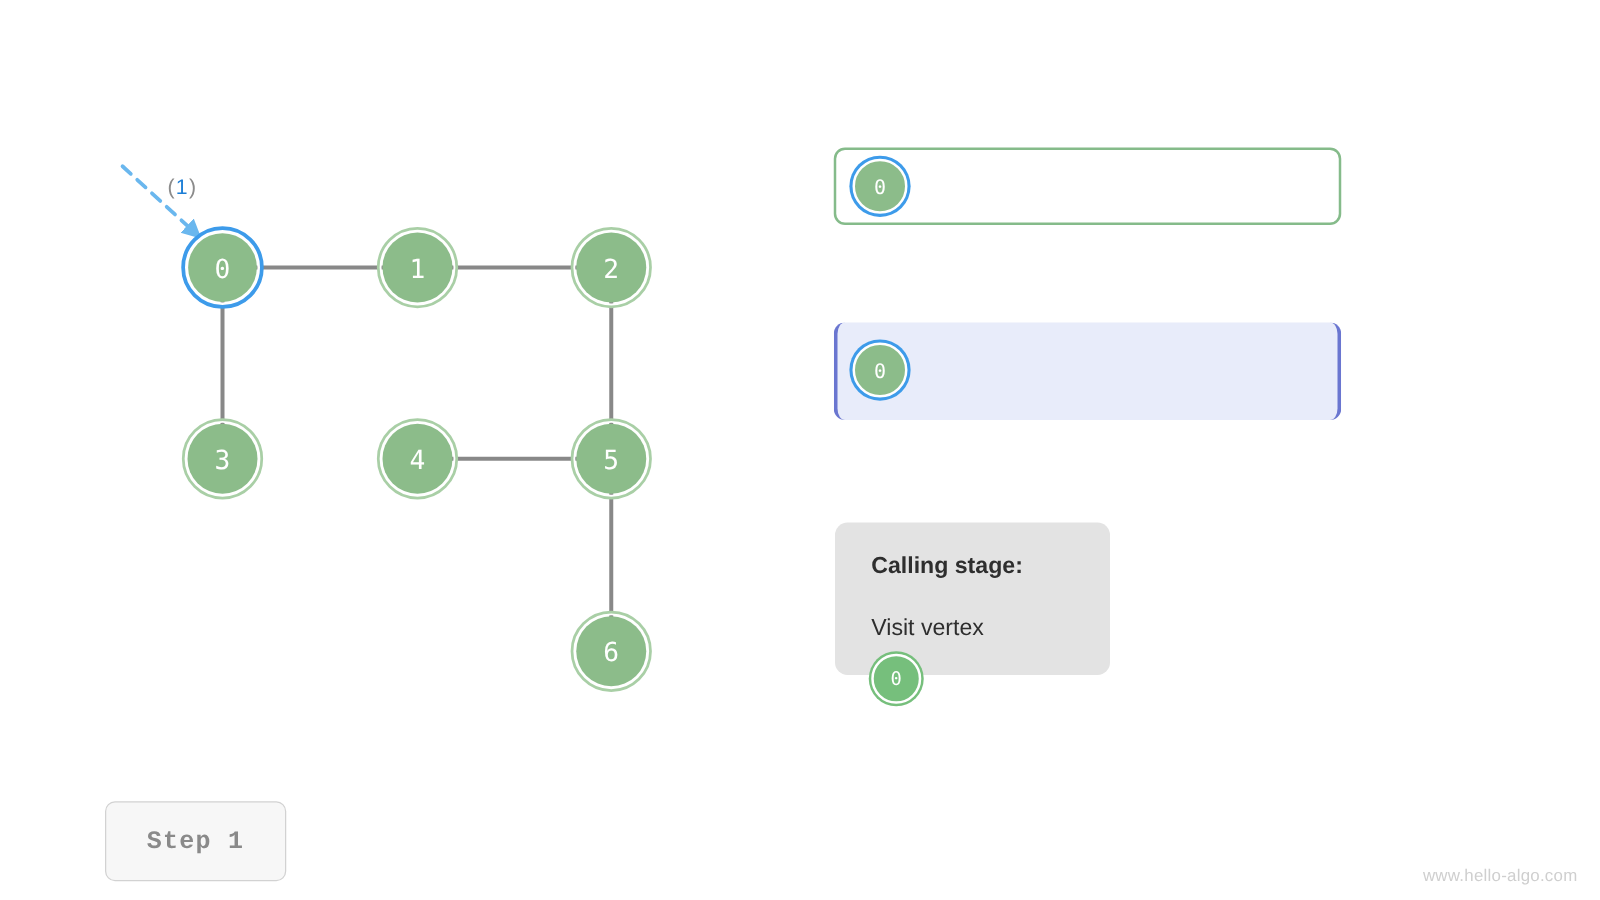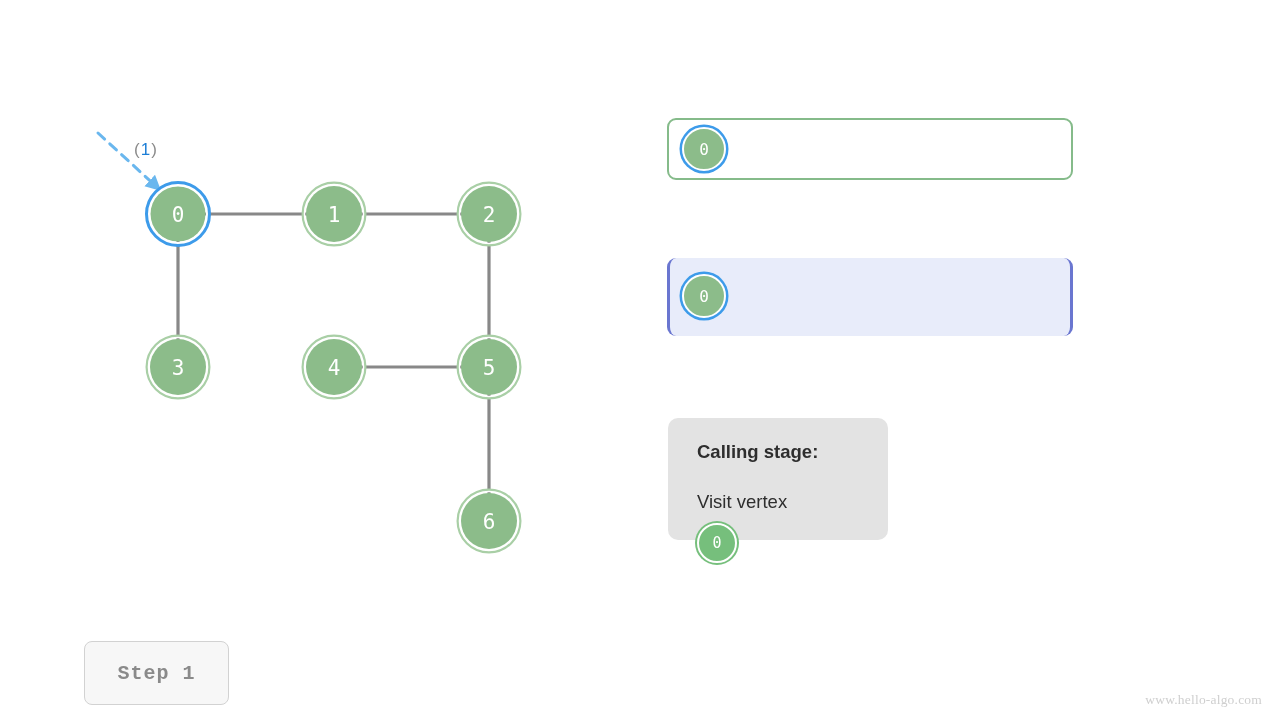--- a/index.html
+++ b/index.html
@@ -198,21 +198,21 @@
     color: #8a8a8a;
     letter-spacing: 1px;
     margin-left: 48px;
   }
 
   
   #watermark {
     position: absolute;
     right: 18px;
     bottom: 12px;
-    font-family: Liberation Serif, serif;
+    font-family: Liberation Sans, sans-serif;
     font-size: 13.5px;
     color: #cfcfcf;
     letter-spacing: 0.2px;
   }
 </style>
 </head>
 <body>
 
 <div id="graph-panel">
   <svg id="graph-svg" width="640" height="640" viewBox="0 0 640 640">

